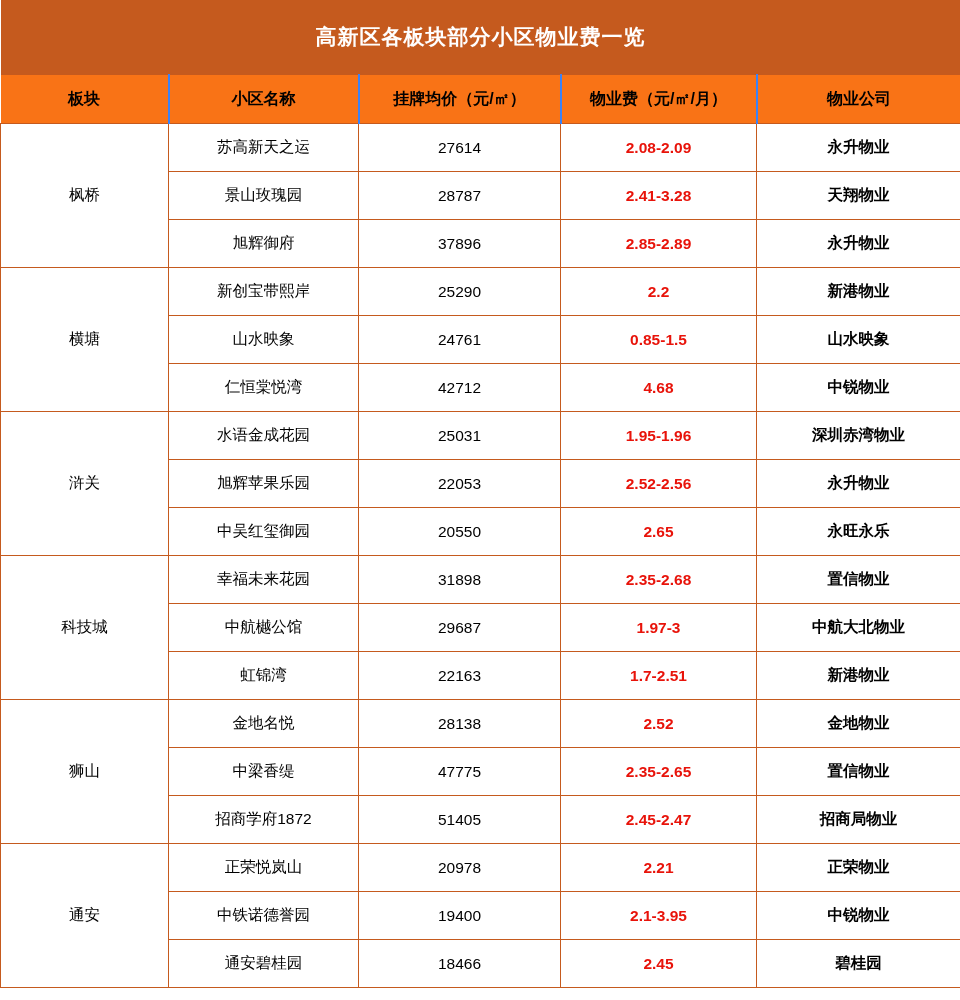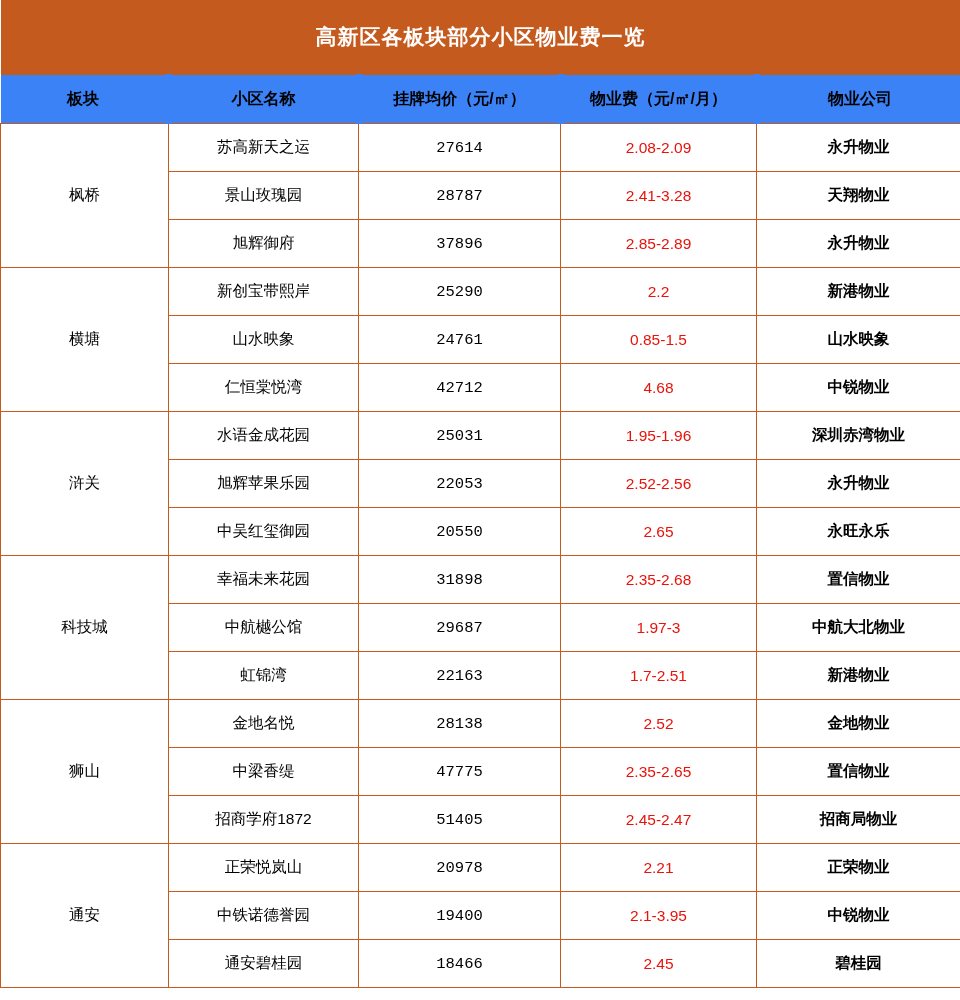--- a/index.html
+++ b/index.html
@@ -28,56 +28,55 @@
     background: #C55A1E;
     color: #ffffff;
     font-size: 21px;
     font-weight: bold;
     text-align: center;
     height: 72px;
     letter-spacing: 1px;
     border: none;
   }
   .header-row th {
-    background: #3b82f6;
+    background: #f97316;
     color: #000000;
     font-size: 16px;
     font-weight: bold;
     text-align: center;
     height: 46px;
     border: 1px solid #C55A1E;
     border-left: none;
     border-right: none;
   }
   .header-row th + th {
-    border-left: 6px solid #3b82f6;
+    border-left: 2px solid #3b82f6;
   }
   table.fee-table td.cell {
     border: 1px solid #C55A1E;
     text-align: center;
     height: 48px;
     font-size: 15.5px;
     background: #ffffff;
     padding: 0 4px;
     box-sizing: border-box;
   }
   td.block-cell {
     font-weight: normal;
     font-size: 16px;
   }
   td.name-cell {
     font-size: 16px;
   }
   td.price-cell {
     font-size: 15px;
-    font-family: Liberation Mono, monospace;
   }
   td.fee-cell {
     color: #E8130A;
-    font-weight: normal;
+    font-weight: bold;
     font-size: 16px;
   }
   td.company-cell {
     font-weight: bold;
     font-size: 16px;
   }
   col.c-block { width: 168px; }
   col.c-name  { width: 190px; }
   col.c-price { width: 202px; }
   col.c-fee   { width: 196px; }

